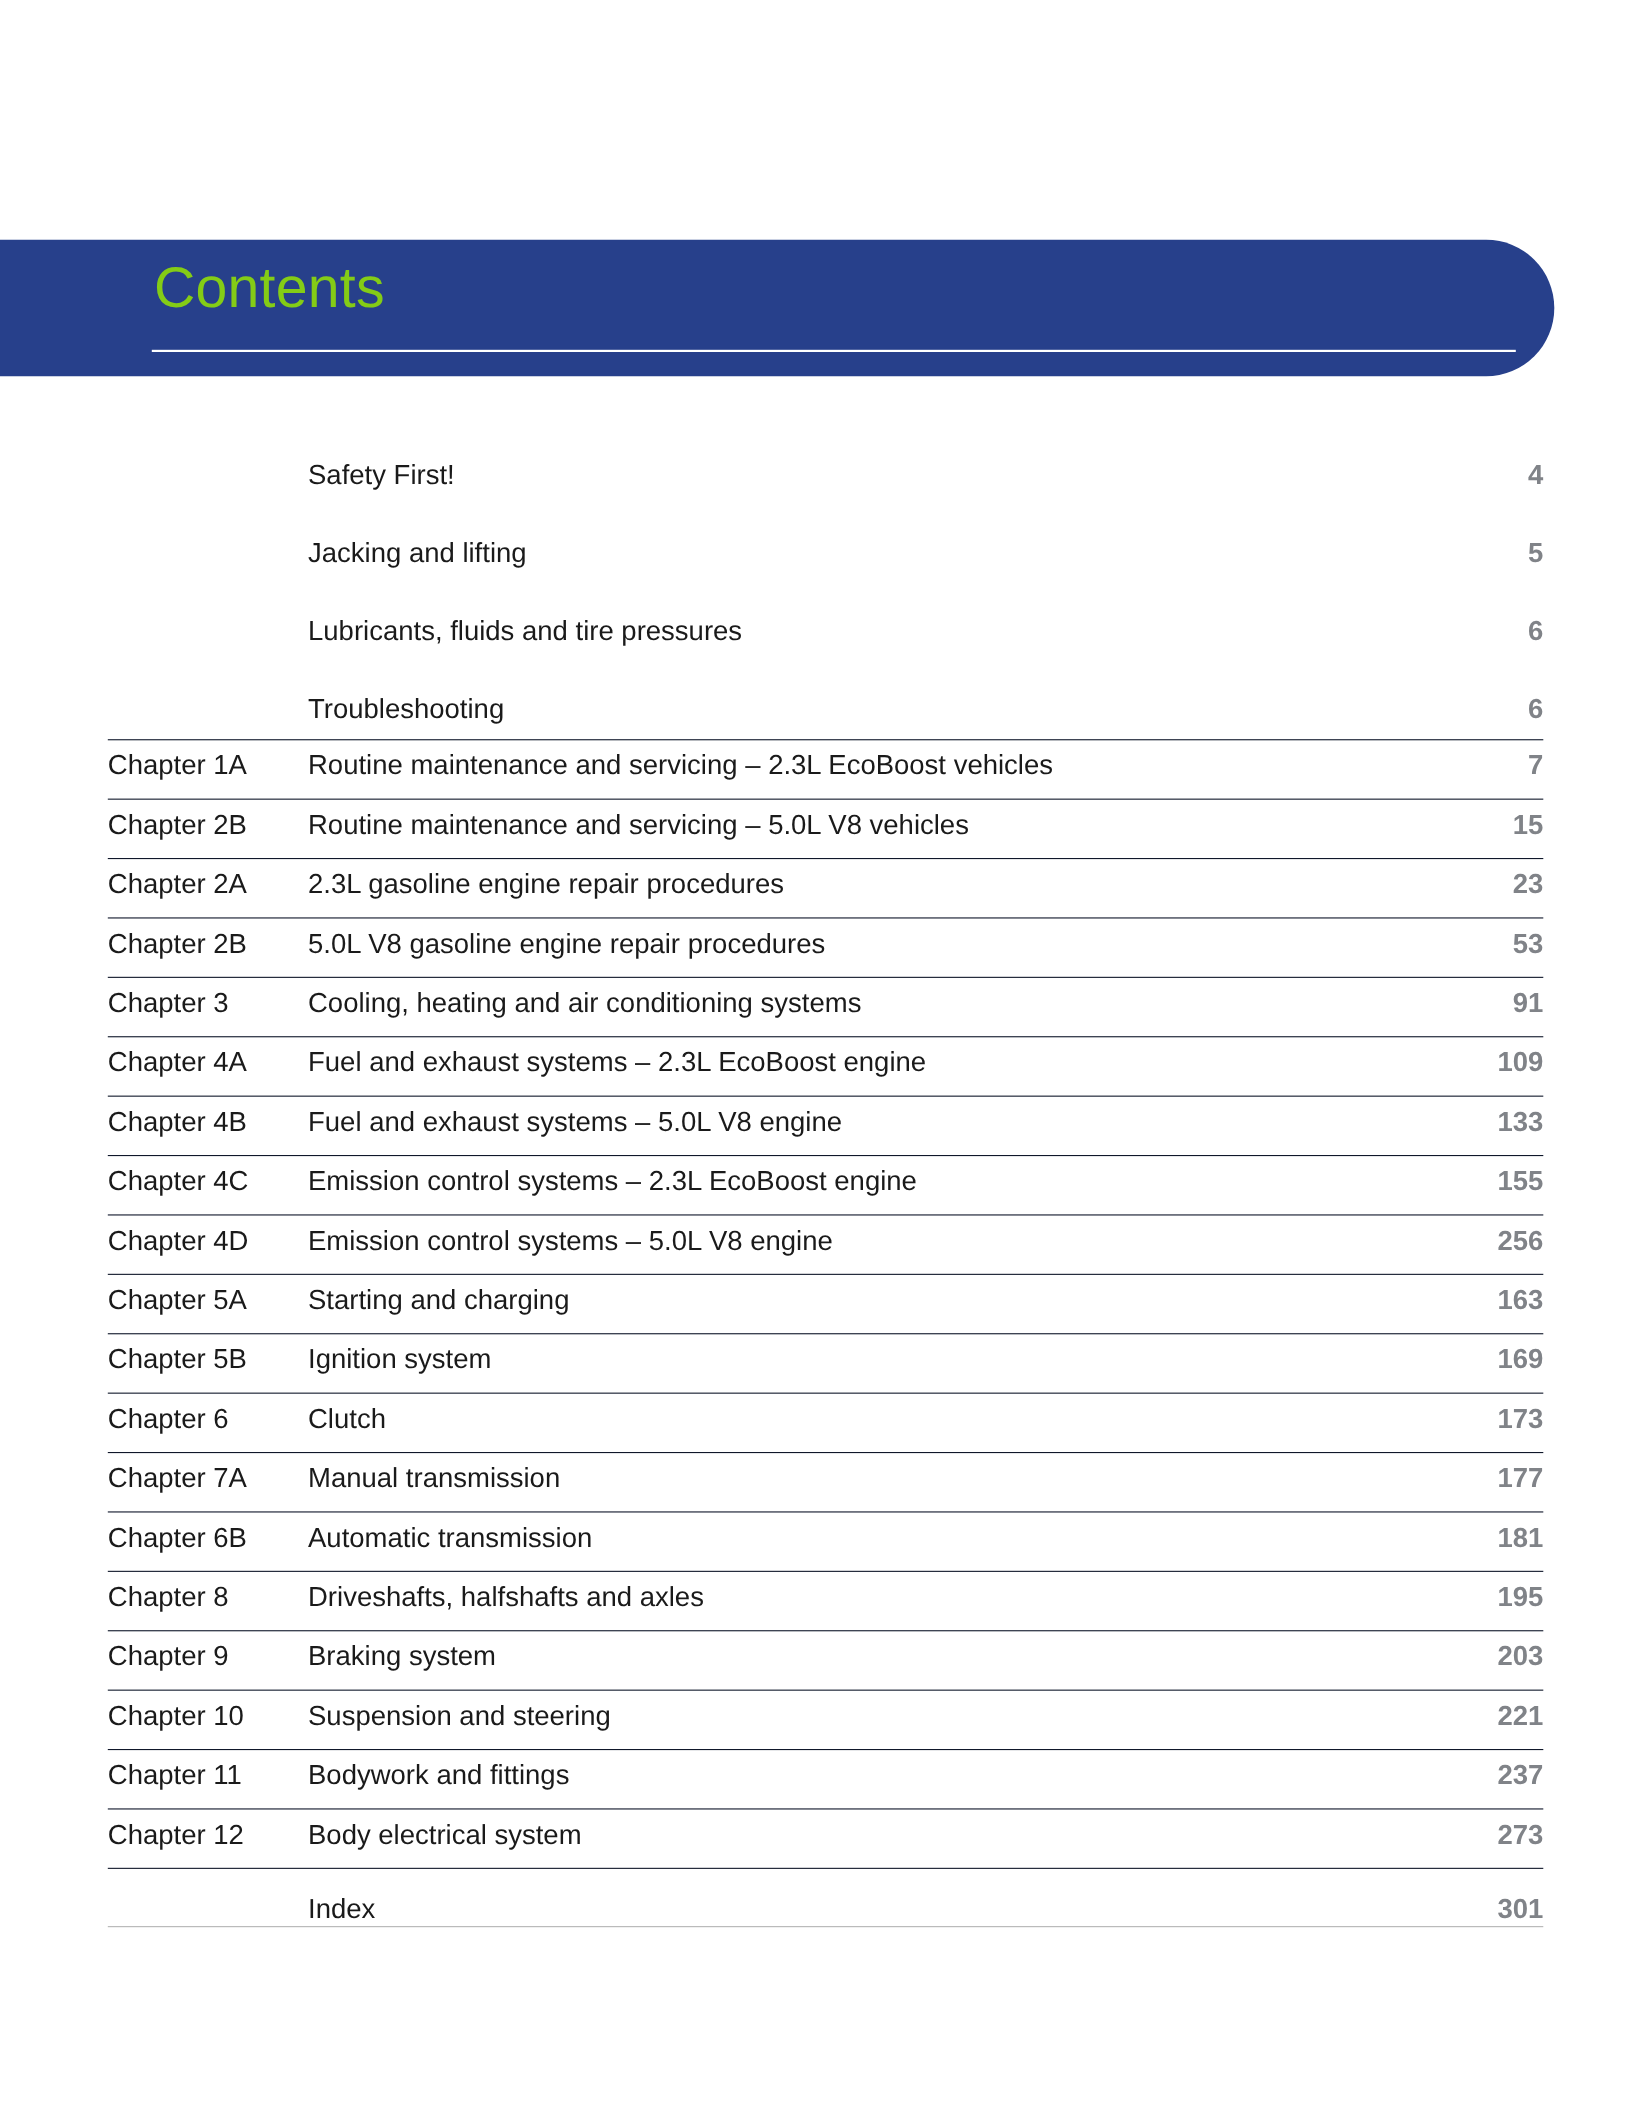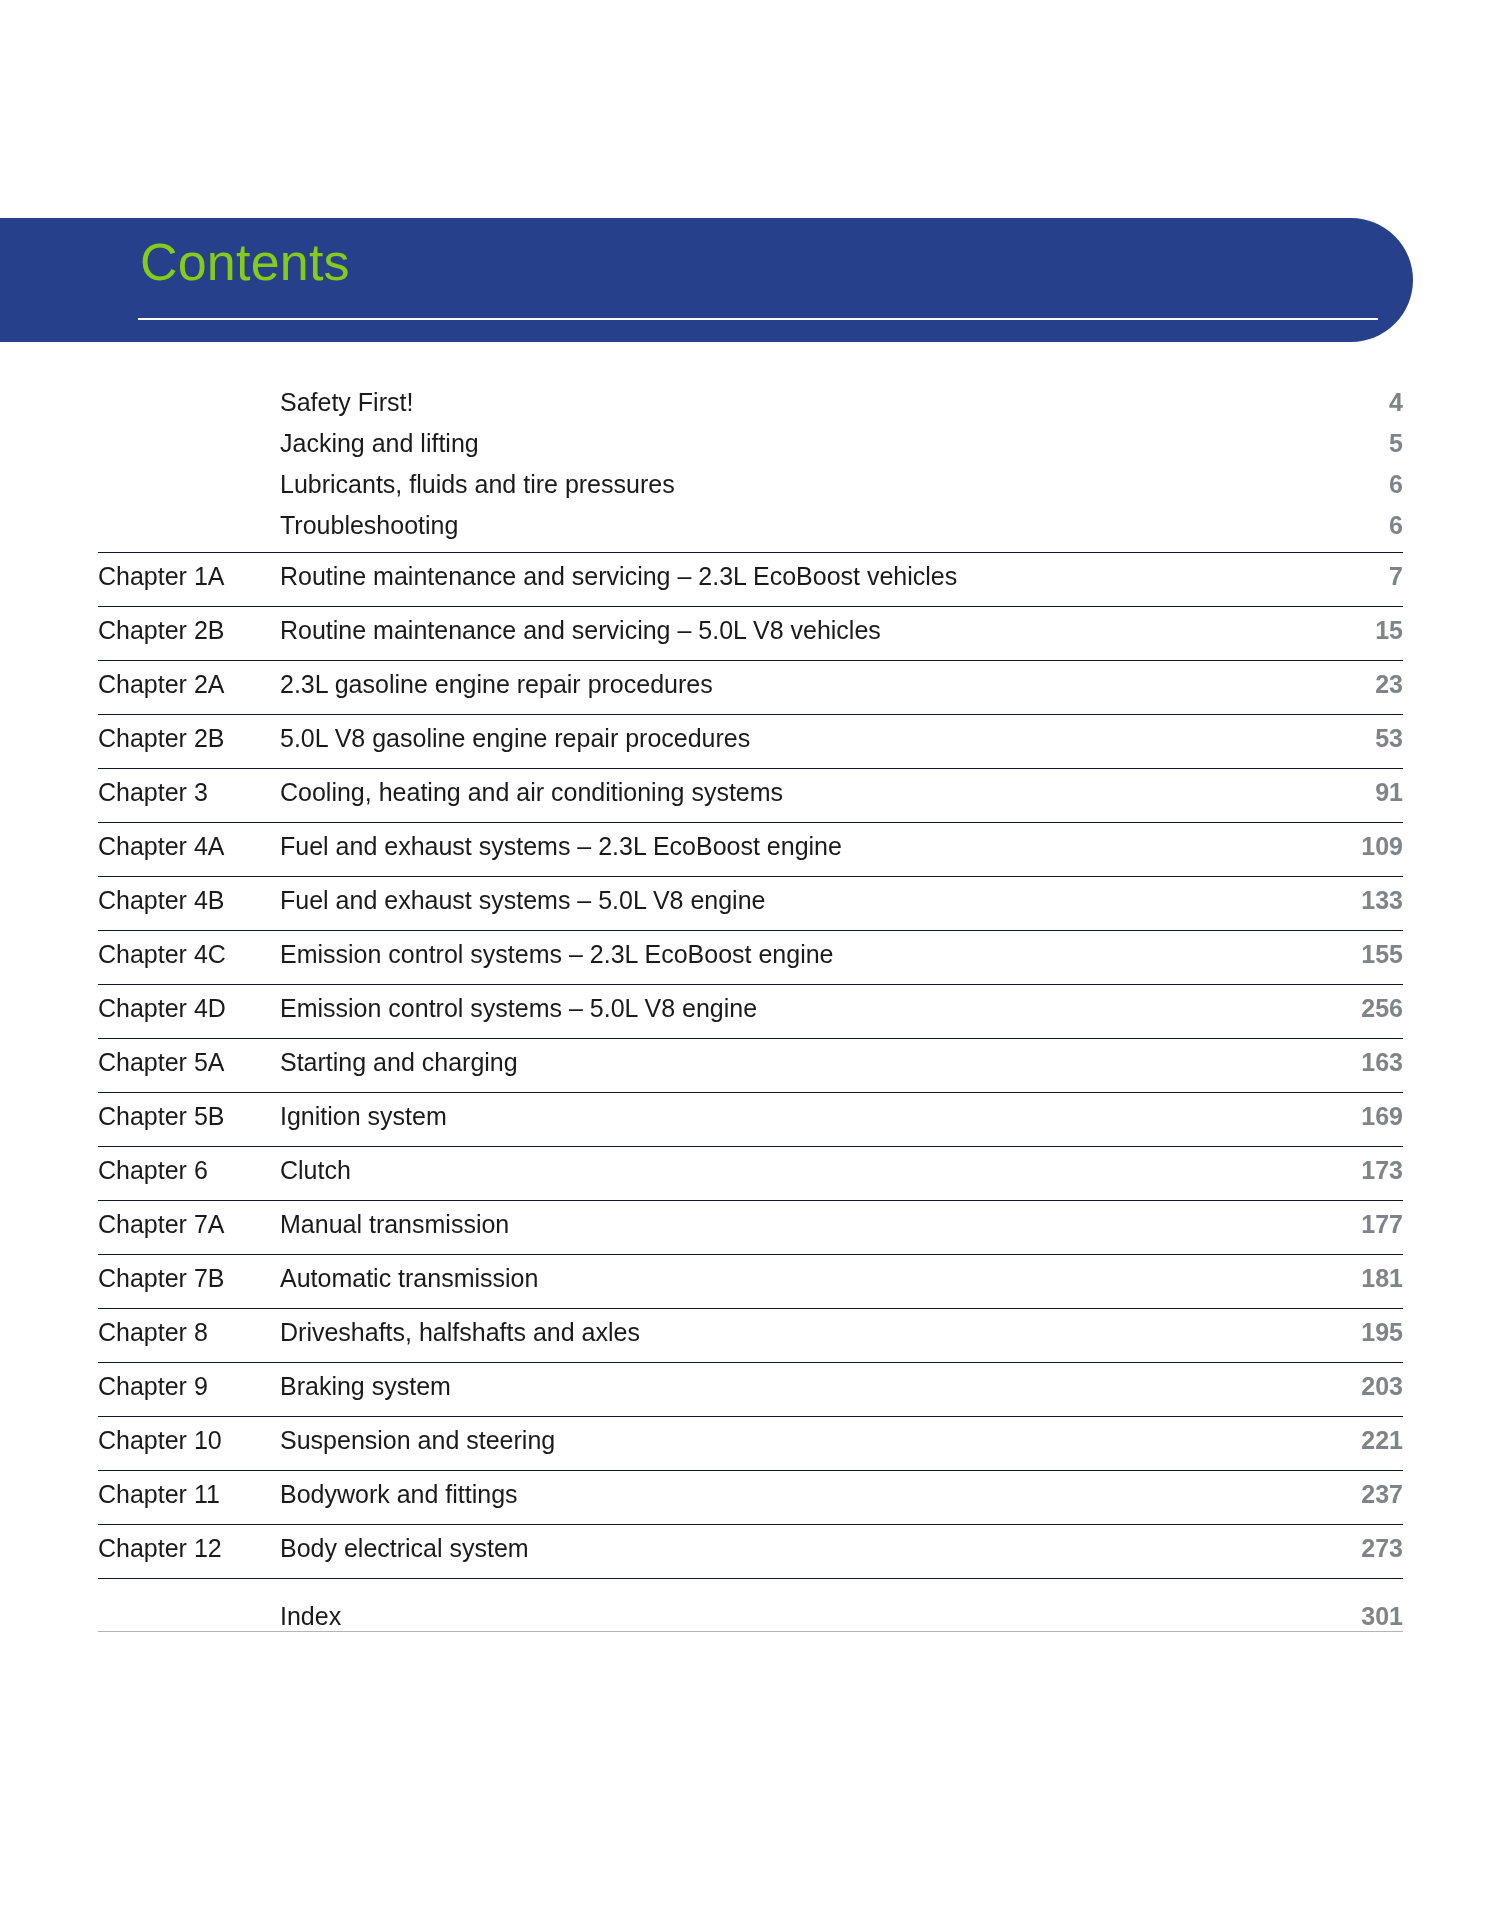--- a/index.html
+++ b/index.html
@@ -65,20 +65,21 @@
     display: flex;
     align-items: baseline;
     width: 100%;
     box-sizing: border-box;
   }
 
   
   .toc-row.intro {
     height: 41px;
     border-top: none;
+    margin-top: 30px;
   }
   .toc-row.intro .col-chapter { visibility: hidden; }
 
   
   .toc-row.chapter {
     height: 54px;
     border-top: 1px solid #0f172a;
     padding-top: 9px;
   }
   .toc-row.last-rule {
@@ -200,21 +201,21 @@
           <div class="col-chapter">Chapter 6</div>
           <div class="col-title">Clutch</div>
           <div class="col-page">173</div>
         </div>
         <div class="toc-row chapter">
           <div class="col-chapter">Chapter 7A</div>
           <div class="col-title">Manual transmission</div>
           <div class="col-page">177</div>
         </div>
         <div class="toc-row chapter">
-          <div class="col-chapter">Chapter 7B</div>
+          <div class="col-chapter">Chapter 6B</div>
           <div class="col-title">Automatic transmission</div>
           <div class="col-page">181</div>
         </div>
         <div class="toc-row chapter">
           <div class="col-chapter">Chapter 8</div>
           <div class="col-title">Driveshafts, halfshafts and axles</div>
           <div class="col-page">195</div>
         </div>
         <div class="toc-row chapter">
           <div class="col-chapter">Chapter 9</div>

